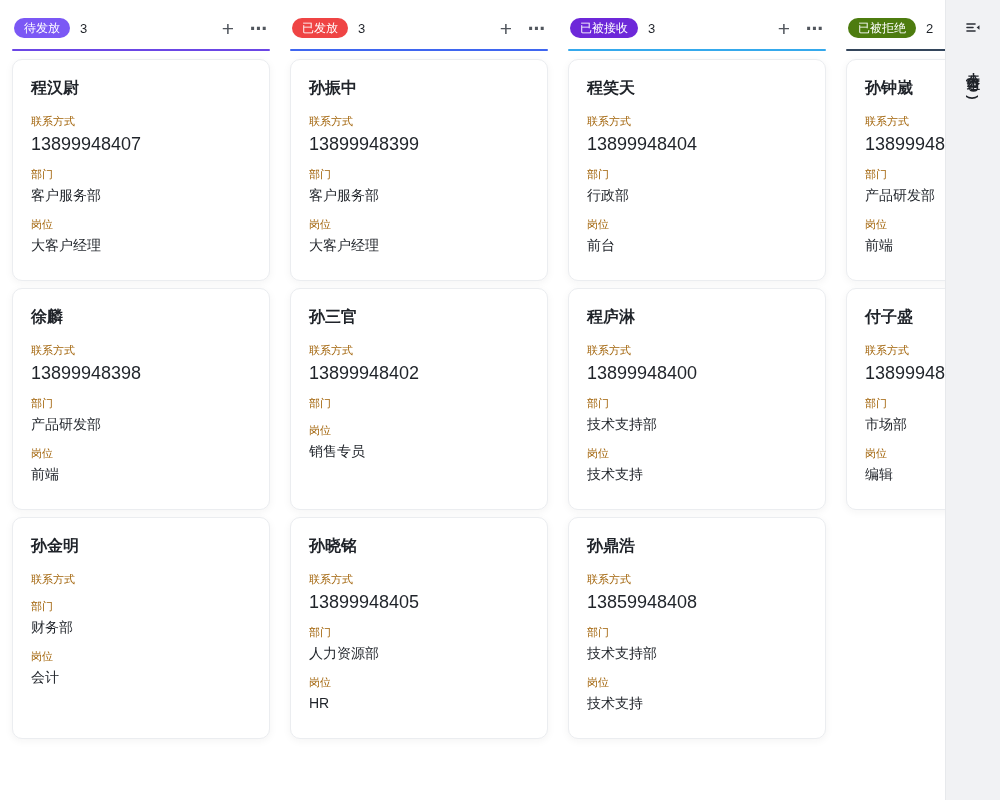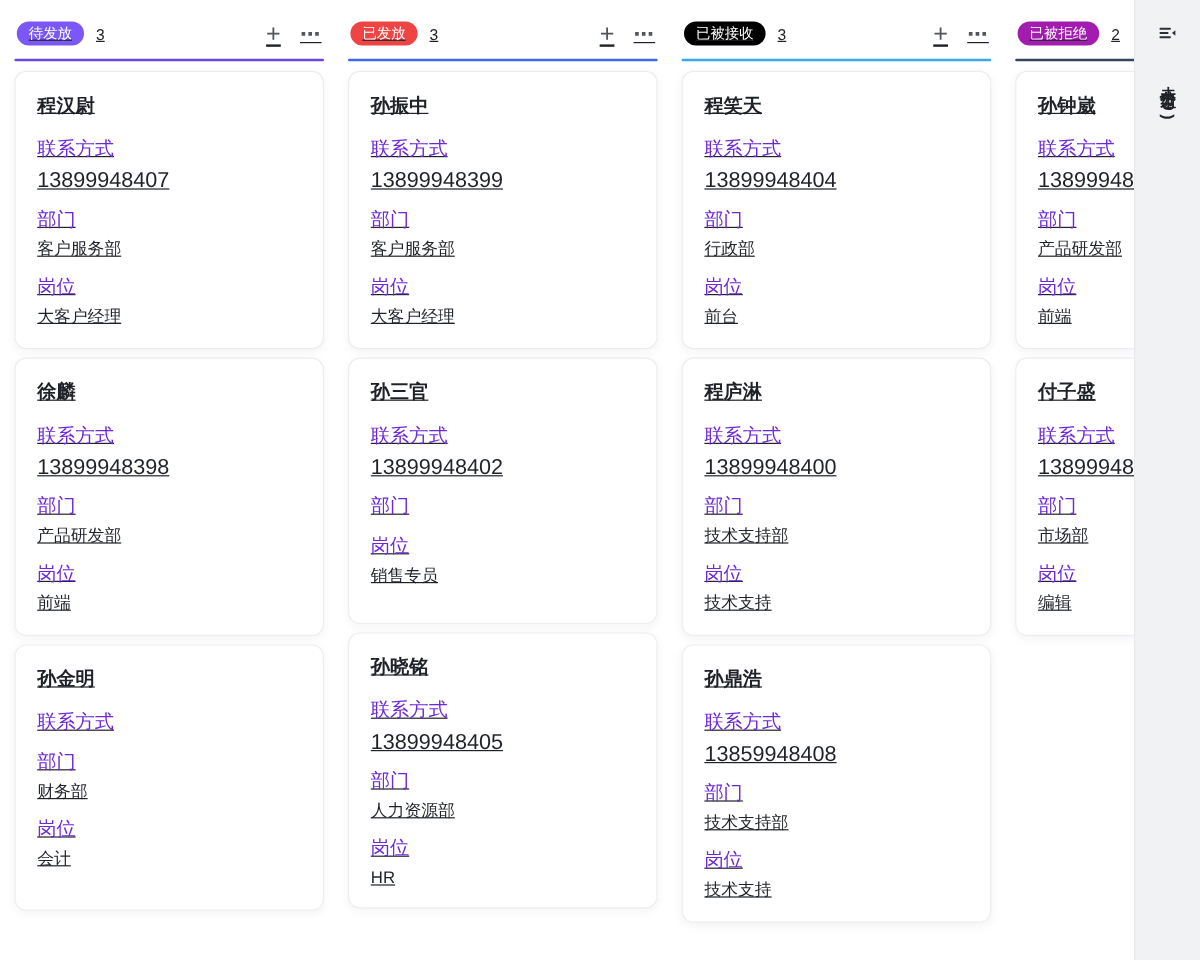--- a/index.html
+++ b/index.html
@@ -1,37 +1,37 @@
 <!DOCTYPE html>
 <html><head>
 <meta charset="utf-8">
 <style>
   * { margin:0; padding:0; box-sizing:border-box; }
   html,body { width:1000px; height:800px; overflow:hidden; background:#ffffff;
               font-family:"Liberation Sans","DejaVu Sans",sans-serif; color:#1f2329; }
   .board { position:relative; width:1000px; height:800px; overflow:hidden; }
   .columns { display:flex; gap:20px; padding:16px 0 0 12px; width:1130px; }
-  .column { width:258px; flex:0 0 258px;text-decoration:underline; }
+  .column { width:258px; flex:0 0 258px; }
   .col-header { display:flex; align-items:center; height:24px; padding:0 2px; }
   .badge { display:inline-block; color:#fff; font-size:12px; font-weight:500;
            line-height:20px; padding:0 10px; border-radius:11px; white-space:nowrap; cursor:pointer; }
   .count { margin-left:10px; font-size:13px; color:#1f2329; }
   .icon-btn { background:none; border:none; cursor:pointer; color:#51565d; padding:0;
               font-family:inherit; line-height:1; }
   .icon-btn.plus { margin-left:auto; font-size:21px; font-weight:300; }
   .icon-btn.more { margin-left:16px; font-size:17px; font-weight:700; letter-spacing:1px; }
   .underline { height:2px; border-radius:1px; margin-top:9px; }
   .cards { margin-top:8px; }
   .card { background:#fff; border:1px solid #ebedf0; border-radius:10px;
           box-shadow:0 2px 8px rgba(31,35,41,0.05); padding:16px 18px 17px;
           margin-bottom:7px; min-height:222px; cursor:pointer; }
   .card .name { font-size:16px; font-weight:700; color:#1f2329; margin:2px 0 15px; }
   .field { margin-bottom:12px; }
   .field:last-child { margin-bottom:0; }
-  .label { font-size:16px; color:#6d28d9; margin-bottom:5px; }
+  .label { font-size:11px; color:#a16207; margin-bottom:5px; }
   .value { font-size:14px; font-weight:500; color:#1f2329; white-space:nowrap; }
   .field.contact .value { font-size:18px; }
   .side-panel { position:absolute; top:0; right:0; width:55px; height:800px;
                 background:#f1f2f4; border-left:1px solid #e7e9ec; z-index:5;
                 display:flex; flex-direction:column; align-items:center; padding-top:16px; }
   .panel-icon { width:24px; height:24px; display:flex; align-items:center; justify-content:center;
                 cursor:pointer; border-radius:4px; }
   .panel-label { margin-top:22px; writing-mode:vertical-rl; text-orientation:mixed;
                  font-size:13px; font-weight:600; color:#1f2329; letter-spacing:3px;
                  white-space:nowrap; }
@@ -152,21 +152,21 @@
     <div class="field">
       <div class="label">岗位</div>
       <div class="value">HR</div>
     </div>
   </article>
 </div>
   </section>
 
   <section class="column">
     <header class="col-header">
-      <span class="badge" style="background: #000000;">已被接收</span>
+      <span class="badge" style="background: #6d28d9;">已被接收</span>
       <span class="count">3</span>
       <button class="icon-btn plus">+</button>
       <button class="icon-btn more">⋯</button>
     </header>
     <div class="underline" style="background: rgb(53, 169, 236);"></div>
     <div class="cards">
   <article class="card">
     <h3 class="name">程笑天</h3>
     <div class="field contact">
       <div class="label">联系方式</div>
@@ -211,21 +211,21 @@
     <div class="field">
       <div class="label">岗位</div>
       <div class="value">技术支持</div>
     </div>
   </article>
 </div>
   </section>
 
   <section class="column">
     <header class="col-header">
-      <span class="badge" style="background: #a21caf;">已被拒绝</span>
+      <span class="badge" style="background: #4d7c0f;">已被拒绝</span>
       <span class="count">2</span>
 
     </header>
     <div class="underline" style="background: rgb(51, 69, 91);"></div>
     <div class="cards">
   <article class="card">
     <h3 class="name">孙钟崴</h3>
     <div class="field contact">
       <div class="label">联系方式</div>
       <div class="value">1389994840</div>

